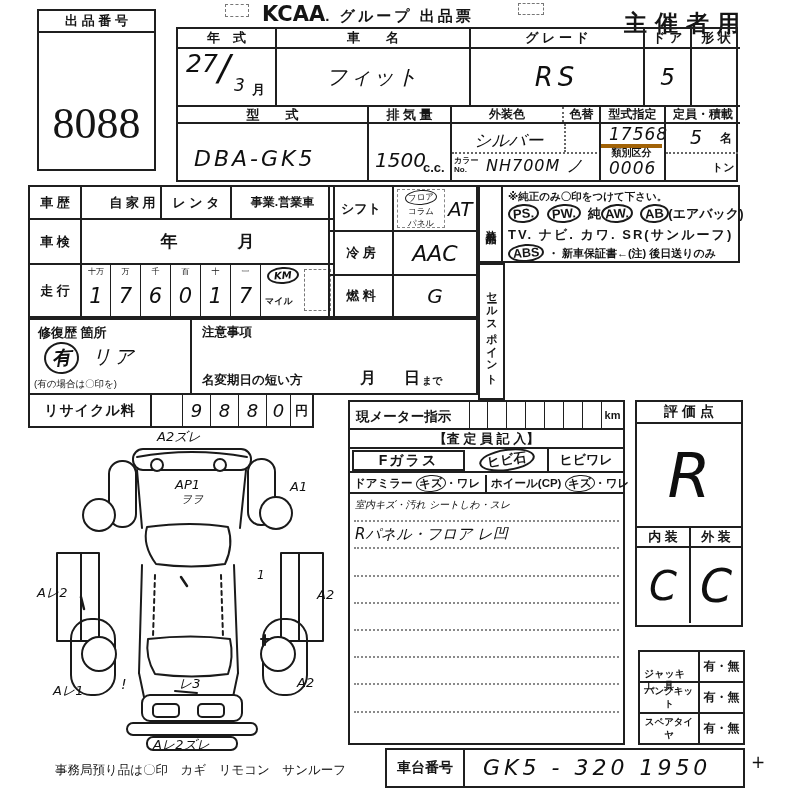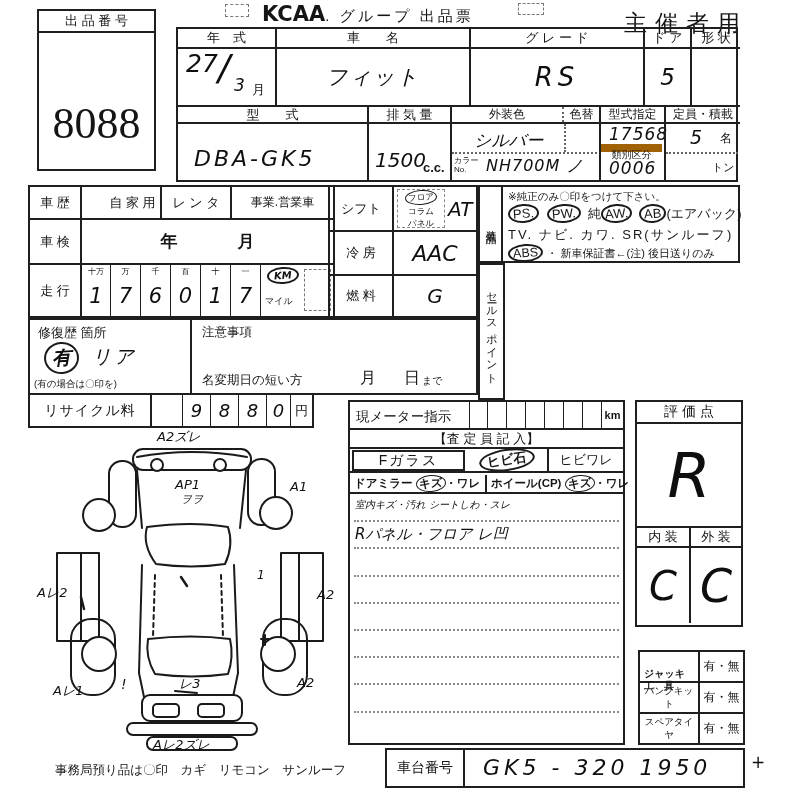--- a/index.html
+++ b/index.html
@@ -2,21 +2,21 @@
 <html><head>
 <meta charset="utf-8">
 <style>
 *{margin:0;padding:0;box-sizing:border-box}
 html,body{width:800px;height:800px;background:#fff}
 body{font-family:"Liberation Sans","DejaVu Sans",sans-serif;color:#151515}
 #sheet{position:relative;width:800px;height:800px;background:#fff;overflow:hidden}
 .c{position:absolute}
 .bd{border:2px solid #1f1f1f}
 .b1{border:1px solid #1f1f1f}
-.bold{font-weight:normal}
+.bold{font-weight:bold}
 .ctr{display:flex;align-items:center;justify-content:center;text-align:center}
 .hw{font-family:"DejaVu Sans",sans-serif;font-style:italic;color:#0f0f0f}
 .circ{display:inline-block;border:2px solid #1b1b1b;border-radius:50%;transform:rotate(-4deg)}
 .vert{writing-mode:vertical-rl;text-orientation:upright}
 .dotline{position:absolute;left:4px;right:4px;border-bottom:2px dotted #8a8a8a}
 .dash{border:1px dashed #777}
 </style>
 </head>
 <body>
 
@@ -75,21 +75,21 @@
       </div>
       <div class="c" style="left:272px;top:0;width:149px;height:56px;border-left:2px solid #1f1f1f">
         <span class="c hw" style="left:22px;top:5px;font-size:17px">シルバー</span>
         <div class="c" style="left:112px;top:0;width:0;height:28px;border-left:2px dotted #666"></div>
         <div class="c" style="left:0;top:28px;width:149px;height:0;border-top:2px dotted #666"></div>
         <span class="c bold" style="left:2px;top:32px;width:30px;font-size:8px;line-height:9px">カラーNo.</span>
         <span class="c hw" style="left:34px;top:32px;font-size:16px;letter-spacing:1px">NH700M ノ</span>
       </div>
       <div class="c" style="left:421px;top:0;width:65px;height:56px;border-left:2px solid #1f1f1f">
         <span class="c hw" style="left:8px;top:0;font-size:17px;letter-spacing:1px">17568</span>
-        <div class="c ctr bold" style="left:0;top:20px;width:61px;height:13px;font-size:10px;border-top:8px solid #a16207">類別区分</div>
+        <div class="c ctr bold" style="left:0;top:20px;width:61px;height:13px;font-size:10px;border-top:4px solid #a16207">類別区分</div>
         <span class="c hw" style="left:8px;top:34px;font-size:17px;letter-spacing:1px">0006</span>
       </div>
       <div class="c" style="left:486px;top:0;width:76px;height:56px;border-left:2px solid #1f1f1f">
         <span class="c hw" style="left:24px;top:2px;font-size:19px">5</span>
         <span class="c bold" style="left:54px;top:6px;font-size:12px">名</span>
         <div class="c" style="left:0;top:28px;width:72px;height:0;border-top:2px dotted #666"></div>
         <span class="c bold" style="left:46px;top:36px;font-size:11px">トン</span>
       </div>
     </div>
   </div>

